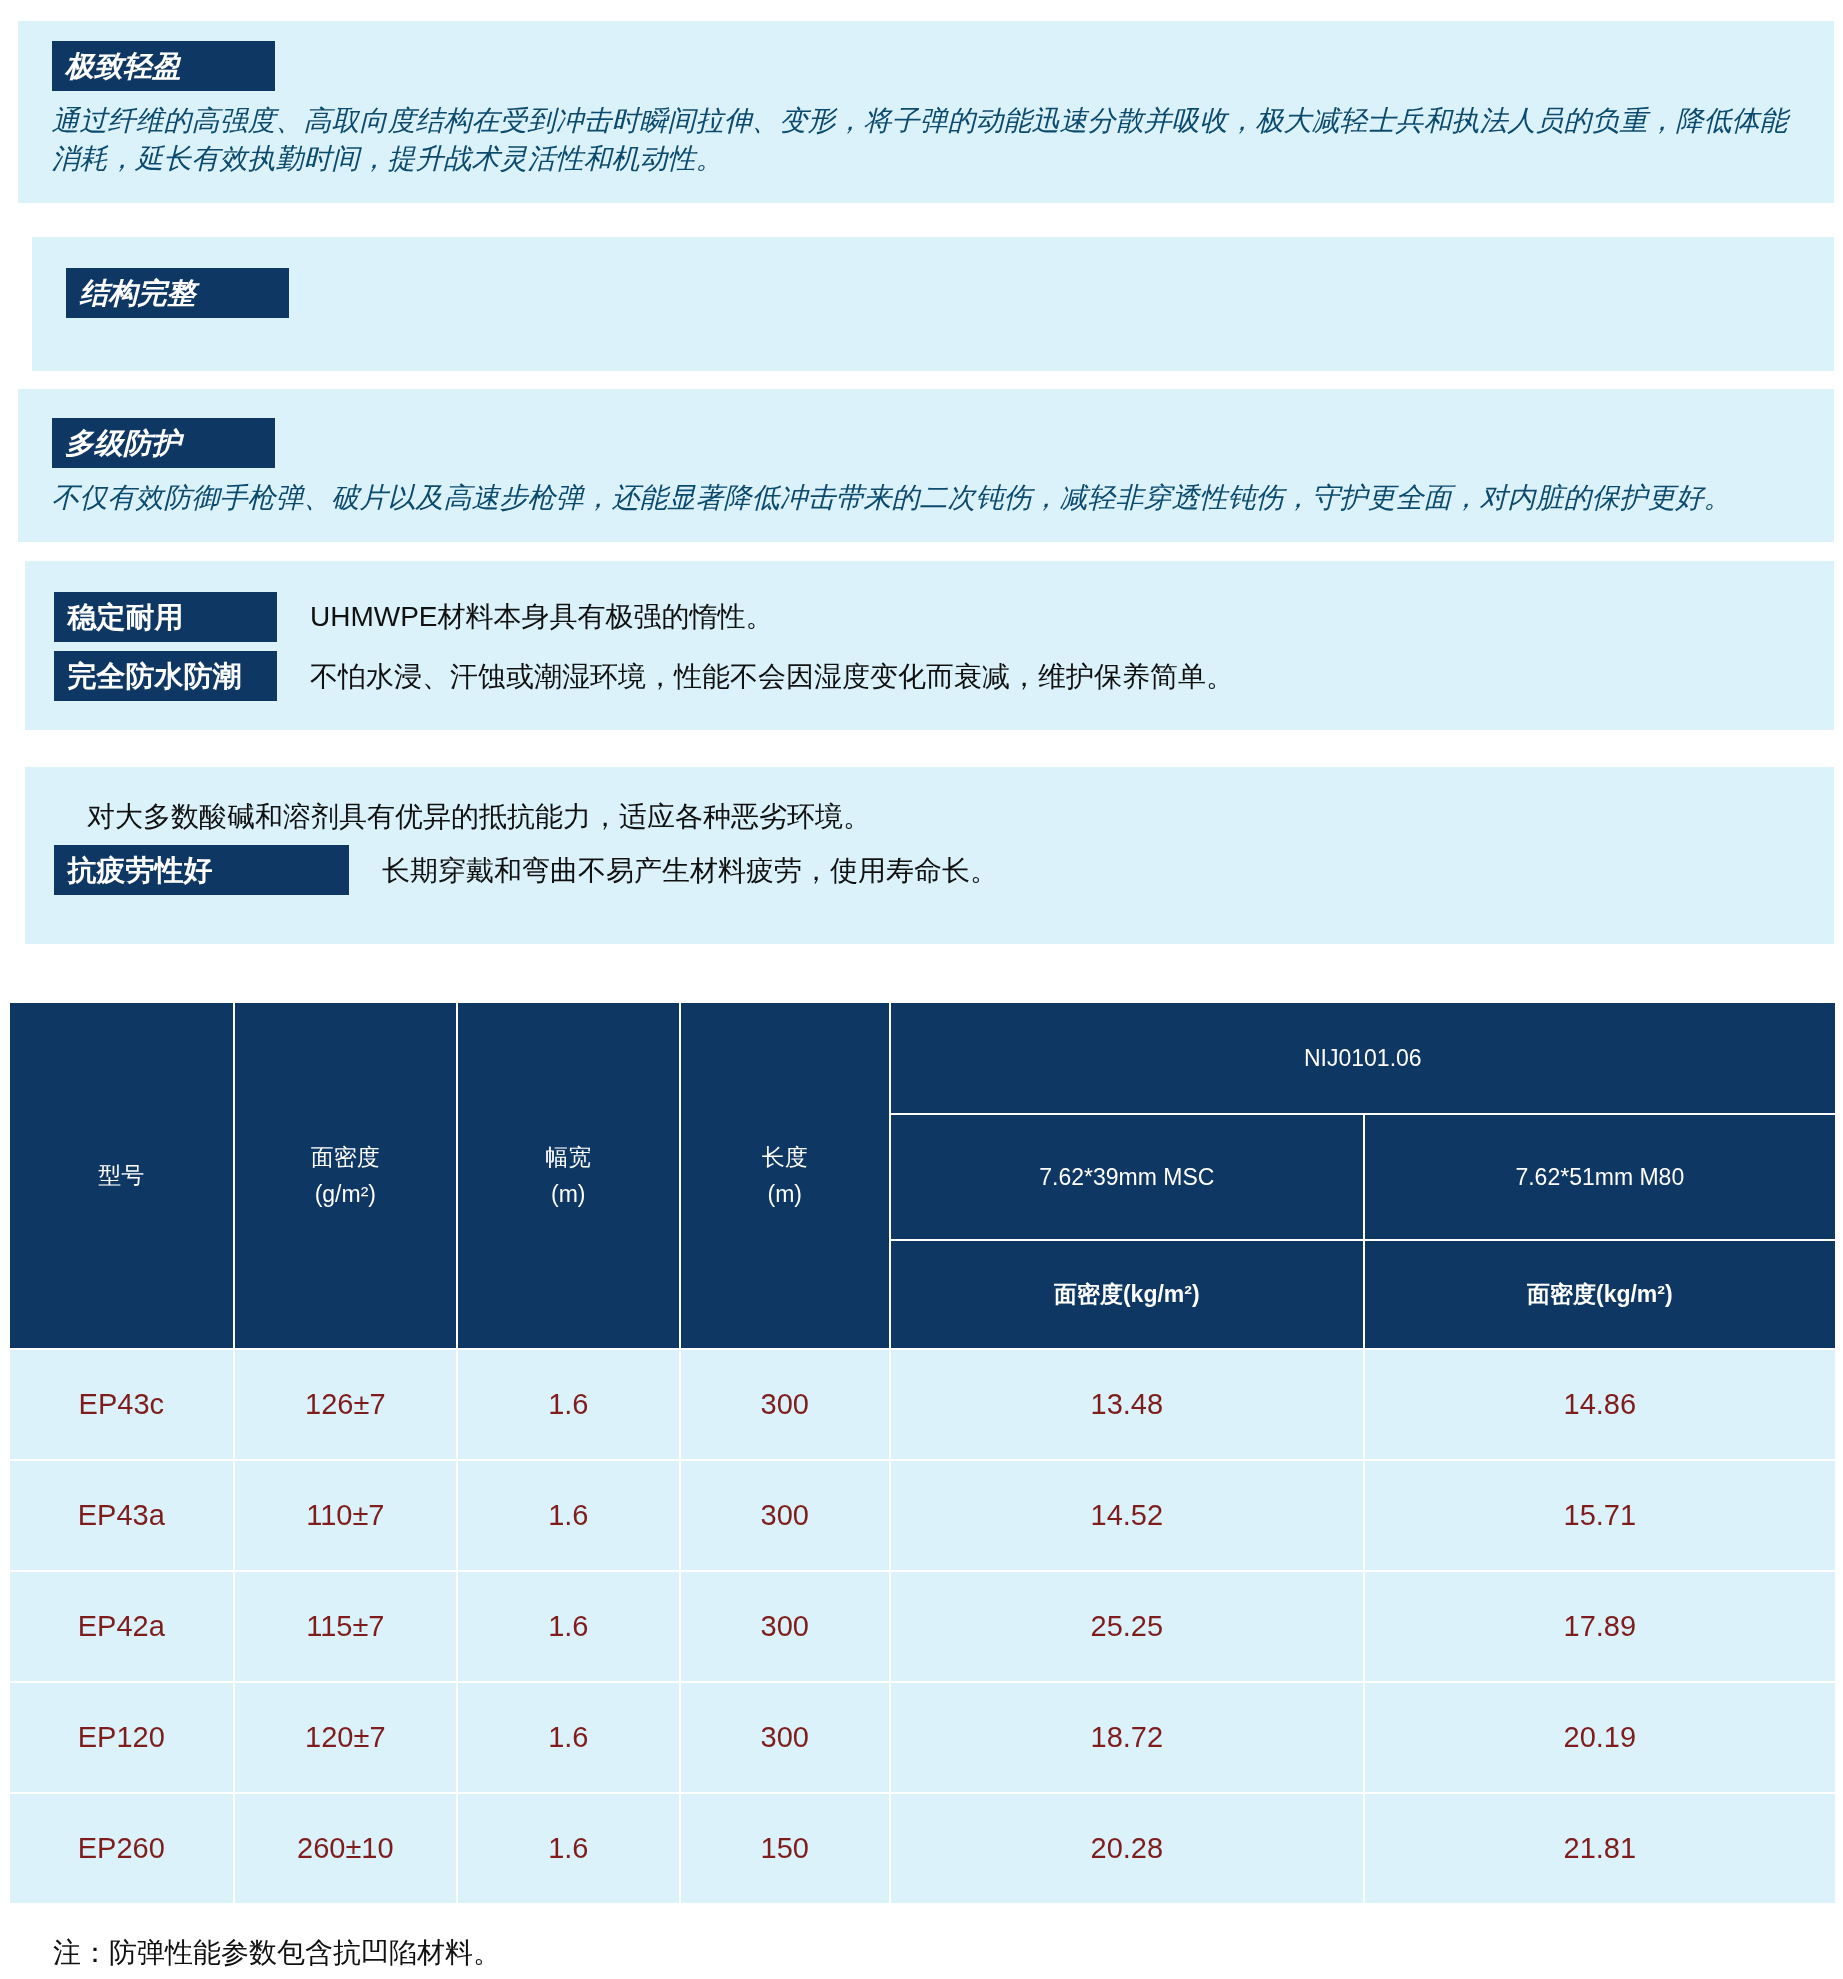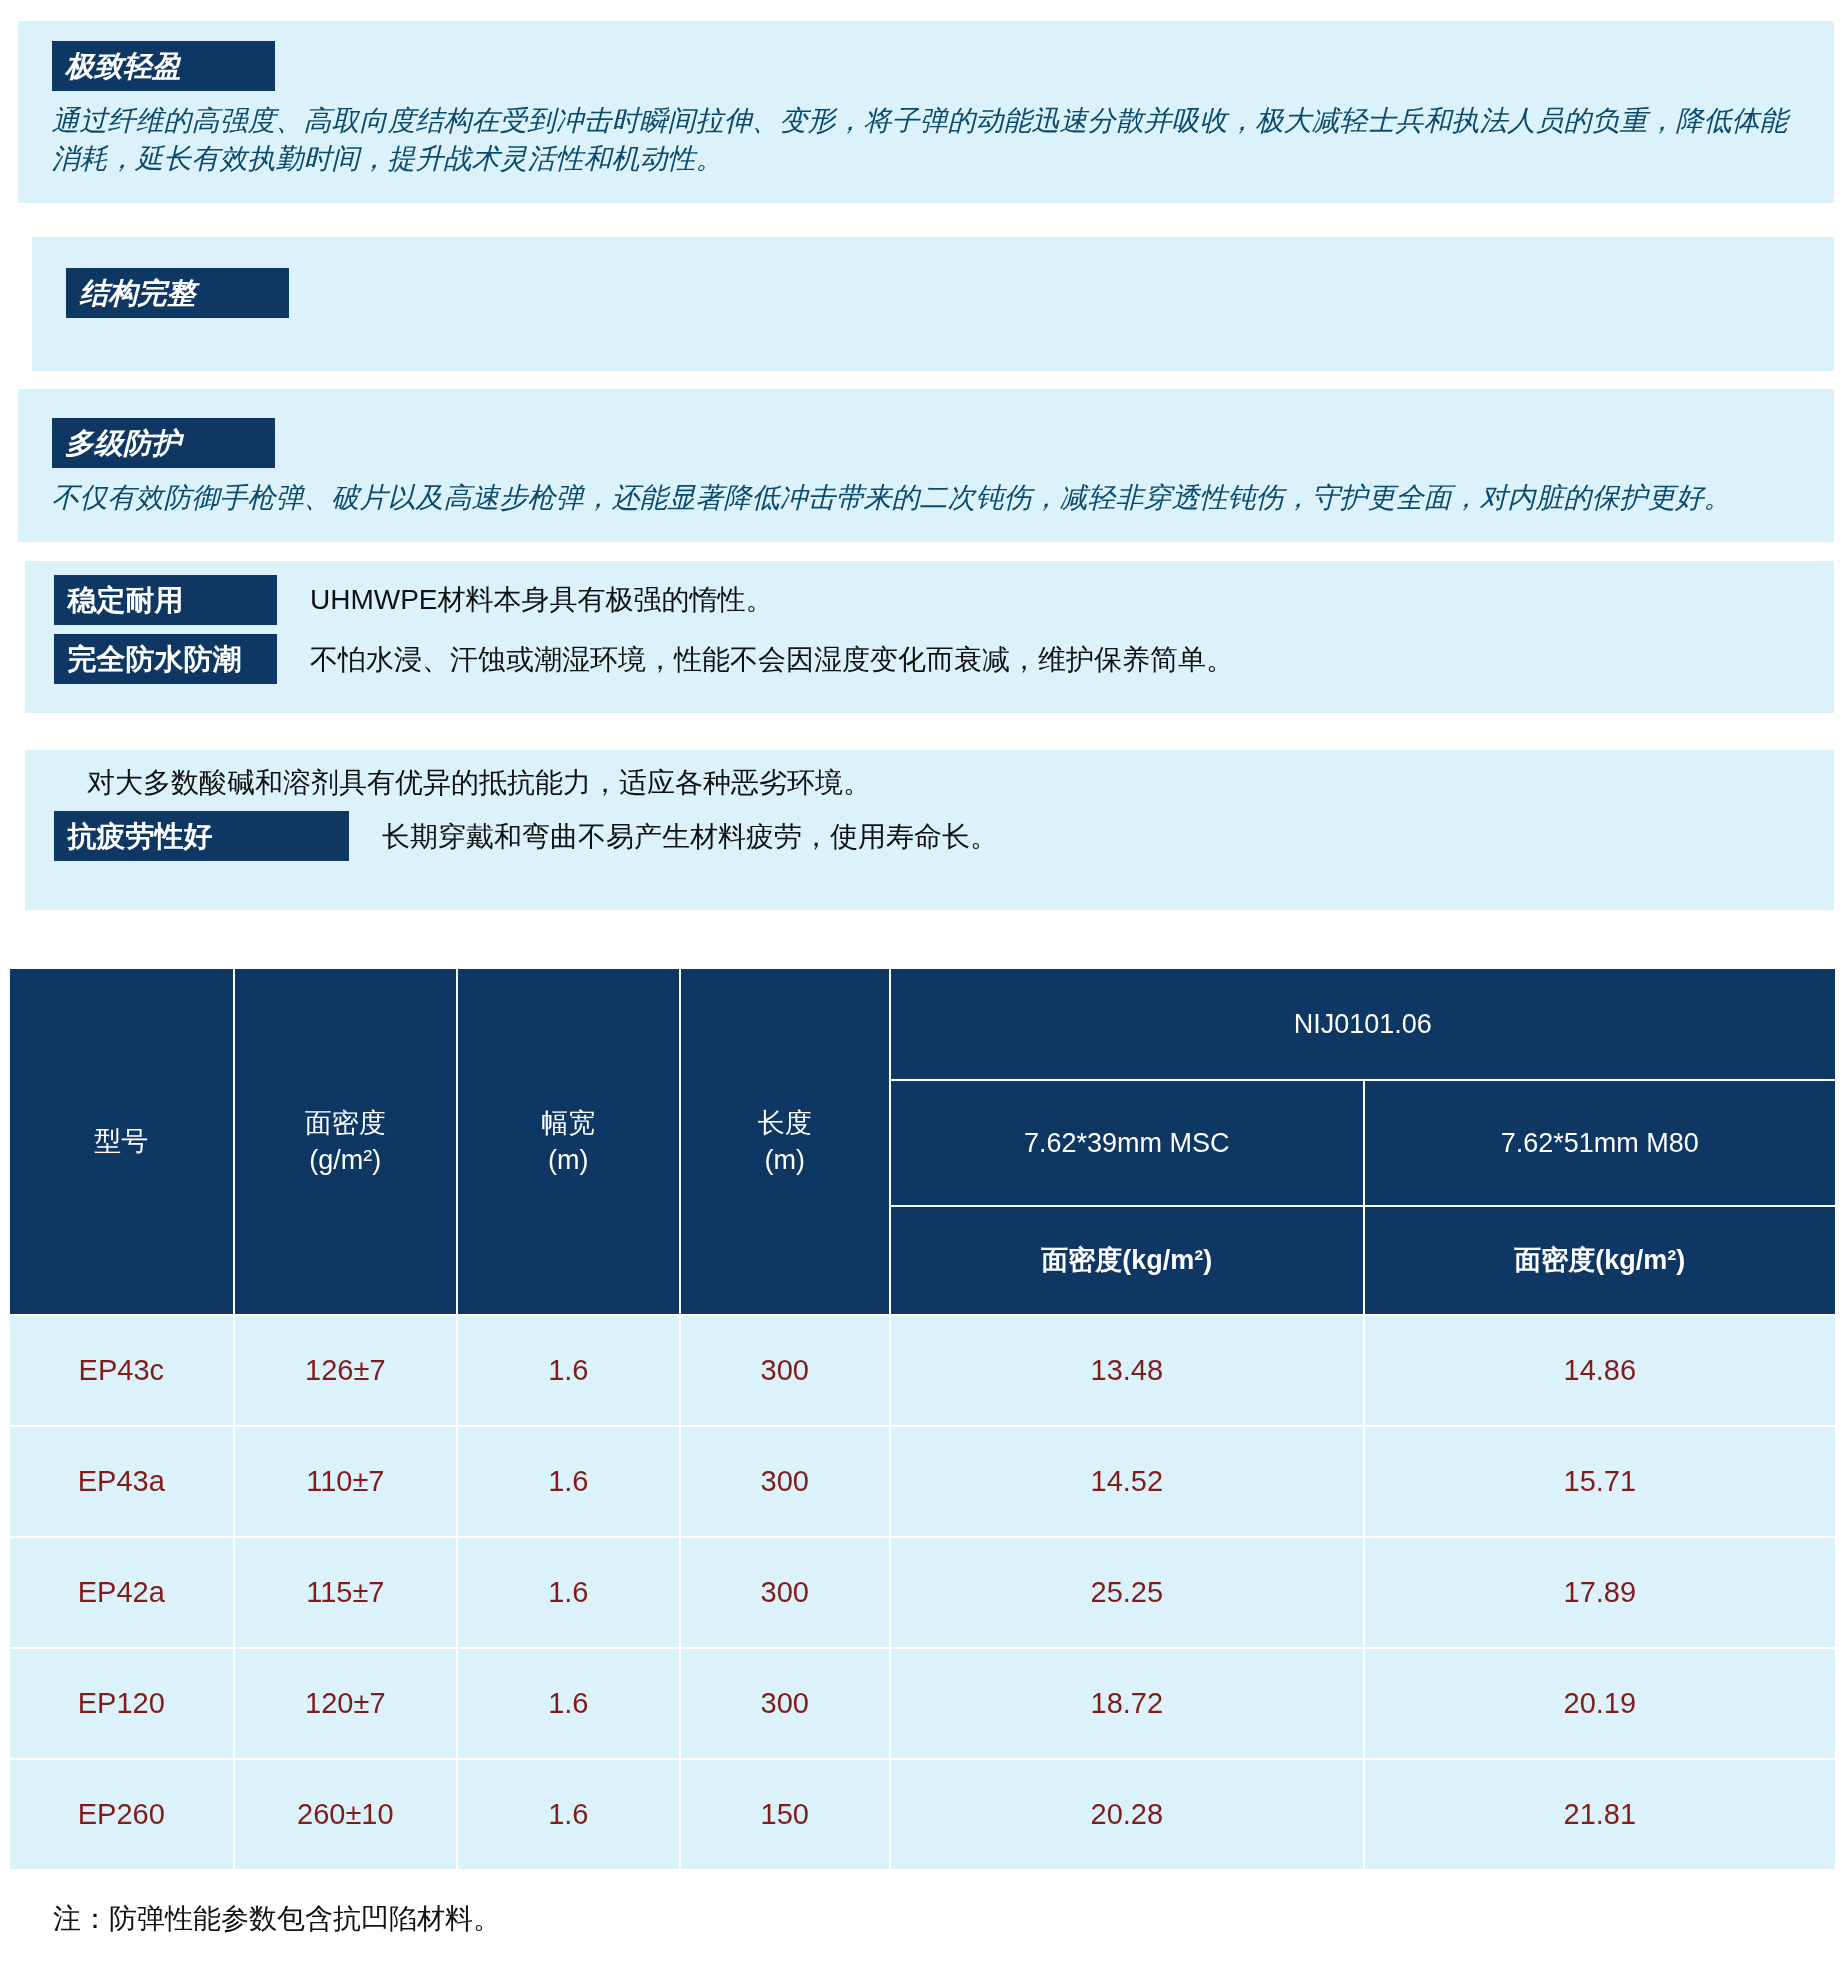--- a/index.html
+++ b/index.html
@@ -10,21 +10,21 @@
     position:relative;
   }
   .panel{
     background:#dbf2fa;
     margin-left:17.5px;
     margin-right:9.7px;
   }
   .panel.single{padding:19.4px 34px 25px 34px;font-style:italic;}
   .panel.p2{padding-top:31px;padding-bottom:53px;margin-left:32px;}
   .panel.p3{padding-top:29px;}
-  .panel.pairs{padding:14px 34px 29px 29px;margin-left:25px;}
+  .panel.pairs{padding:31px 34px 29px 29px;margin-left:25px;}
   .panel.p5{padding-bottom:49px;}
   .gap35{height:34px;}
   .gap18{height:17.5px;}
   .gap19{height:18.4px;}
   .gap38{height:37px;}
   .gap59{height:57px;}
   .gap22{height:21.3px;}
   .tag{
     background:#0f3763;
     color:#ffffff;
@@ -64,21 +64,21 @@
     table-layout:fixed;
   }
   table.spec th, table.spec td{
     border:2.9px solid #ffffff;
     text-align:center;
     vertical-align:middle;
   }
   table.spec th{
     background:#0f3763;
     color:#ffffff;
-    font-size:27px;
+    font-size:23px;
     font-weight:500;
     line-height:37px;
   }
   table.spec .subhead th{font-weight:700;}
   table.spec td{
     background:#dbf2fa;
     color:#7f1d1d;
     font-size:29px;
     height:107px;
   }

